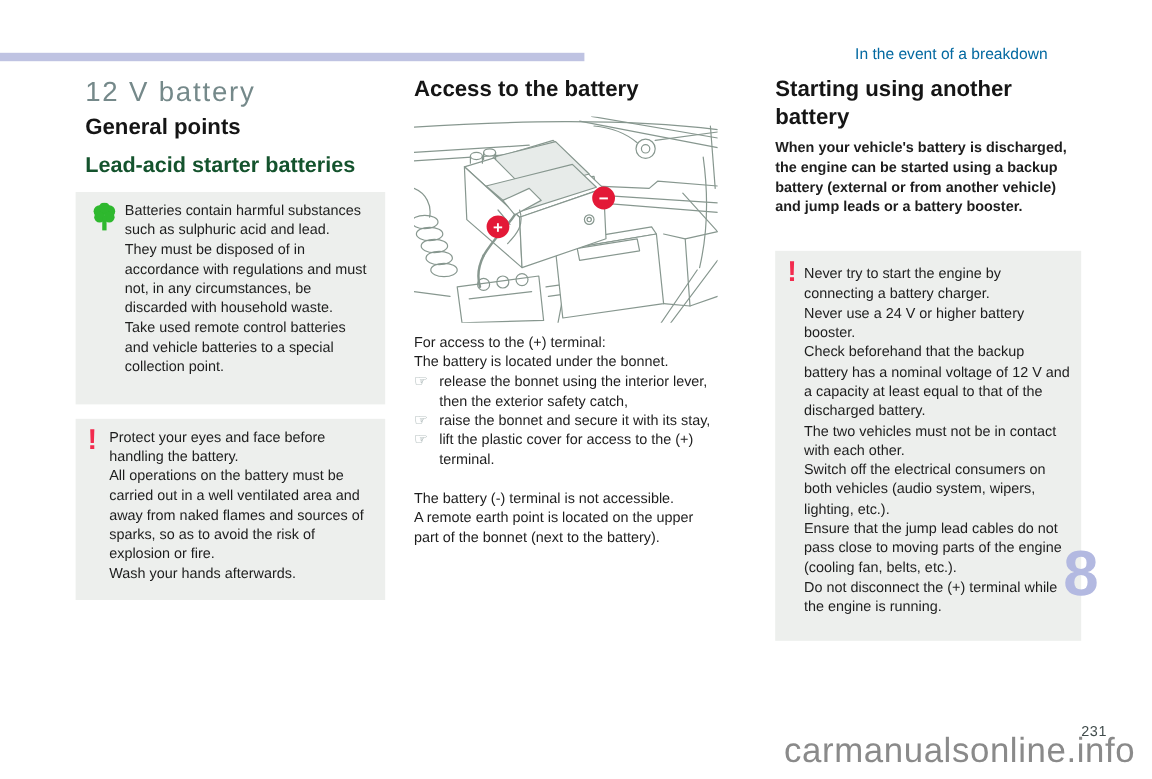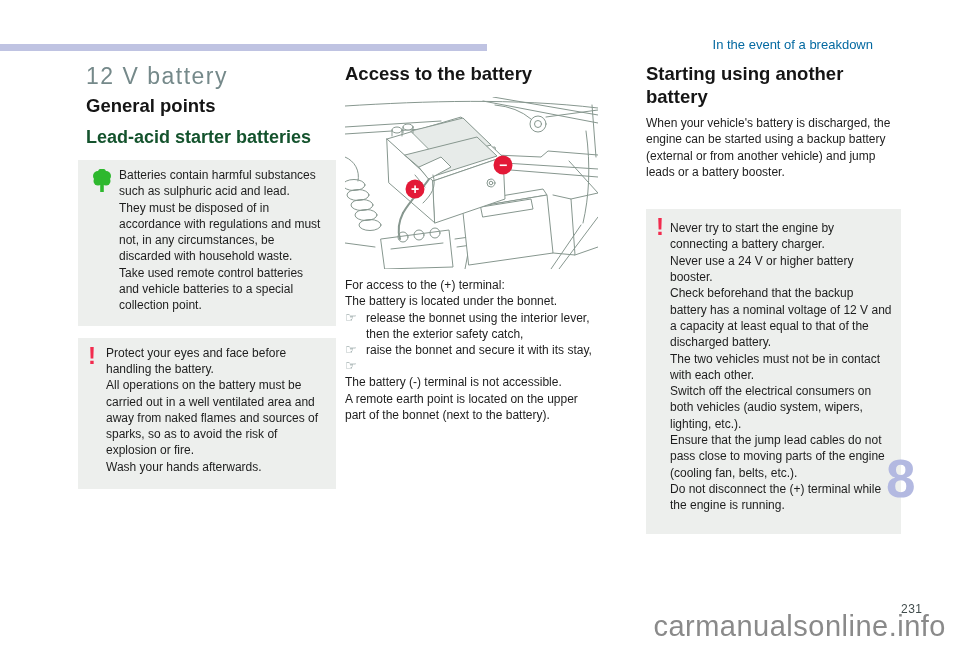--- a/index.html
+++ b/index.html
@@ -2,49 +2,49 @@
 <html><head>
 <meta charset="utf-8">
 <style>
   html,body{margin:0;padding:0;background:#fff;}
   .page{position:relative;width:960px;height:649px;background:#ffffff;overflow:hidden;
         font-family:"Liberation Sans",sans-serif;color:#1d1d1d;}
   .accent-bar{position:absolute;left:0;top:44px;width:487px;height:7px;background:#bfc3e2;}
   .header-label{position:absolute;top:37px;right:87px;font-size:13px;color:#0369a1;}
 
   .col{position:absolute;top:58px;}
-  .col-left{left:78px;width:258px;}
+  .col-left{left:63px;width:258px;}
   .col-mid{left:345px;width:253px;}
   .col-right{left:618px;width:255px;padding-left:28px;}
 
   h1.doc-title{margin:4px 0 0 8px;font-size:23px;line-height:28px;font-weight:400;
                color:#75898a;letter-spacing:1.5px;}
   h2.doc-h2{margin:4px 0 0 8px;font-size:18.5px;line-height:23px;font-weight:bold;color:#151515;}
   h3.doc-h3{margin:11px 0 0 8px;font-size:18px;line-height:18px;font-weight:bold;color:#14532d;}
   .col-mid h2.doc-h2, .col-right h2.doc-h2{margin-left:0;}
 
-  .note{position:relative;background:#edefed;margin-top:14px;padding:7px 0 12px 0;}
+  .note{position:relative;background:#edefed;margin-top:14px;padding:7px 0 23px 0;}
   .note p{margin:0 10px 0 41px;font-size:12px;line-height:16.3px;white-space:pre-line;}
   .note.warn p{margin-left:28px;margin-right:8px;}
   .note .eco-icon{position:absolute;left:13px;top:9px;width:22px;height:24px;}
   .note .warn-icon{position:absolute;left:10px;top:4px;font-size:24px;font-weight:900;
                    color:#f22b4e;font-family:"Liberation Sans",sans-serif;}
   .note2{margin-top:12px;padding-bottom:14px;}
   .col-right .note{margin-top:29px;padding:11px 0 20px 0;}
   .col-right .note p{margin-left:24px;margin-right:8px;}
 
   .body-text{font-size:12px;line-height:16.3px;}
   .col-mid .caption{margin-top:8px;}
   .caption p{margin:0;}
   .caption p.outro{margin-top:16px;white-space:pre-line;}
   ul.steps{list-style:none;margin:0;padding:0;}
   ul.steps li{position:relative;padding-left:21px;}
   ul.steps .bullet-glyph{position:absolute;left:0;top:0;color:#7b8e8e;font-size:13px;}
 
-  .col-right .intro{margin:7px 0 0 0;}
+  .col-right .intro{margin:7px 0 0 0;font-weight:bold;}
 
   figure.illustration{margin:12px 0 0 0;width:253px;height:172px;}
   figure.illustration svg{display:block;}
 
   .chapter-number{position:absolute;left:886px;top:452px;font-size:53px;font-weight:bold;
                   color:#b3b9e1;line-height:1;}
   .page-number{position:absolute;left:901px;top:602px;font-size:12px;font-weight:normal;
                color:#414c4c;letter-spacing:.5px;}
   .watermark{position:absolute;right:14px;top:610px;font-size:29px;color:#8a8a8a;
              letter-spacing:.5px;}
@@ -182,20 +182,21 @@
         <li>
           <span class="bullet-glyph">☞</span>
           <span>release the bonnet using the interior lever, then the exterior safety catch,</span>
         </li>
         <li>
           <span class="bullet-glyph">☞</span>
           <span>raise the bonnet and secure it with its stay,</span>
         </li>
         <li>
           <span class="bullet-glyph">☞</span>
+          <span>lift the plastic cover for access to the (+) terminal.</span>
         </li>
       </ul>
       <p class="outro">The battery (-) terminal is not accessible.
 A remote earth point is located on the upper part of the bonnet (next to the battery).</p>
     </div>
   </section>
 
   <section class="col col-right">
     <h2 class="doc-h2">Starting using another battery</h2>
     <p class="intro body-text">When your vehicle's battery is discharged, the engine can be started using a backup battery (external or from another vehicle) and jump leads or a battery booster.</p>

